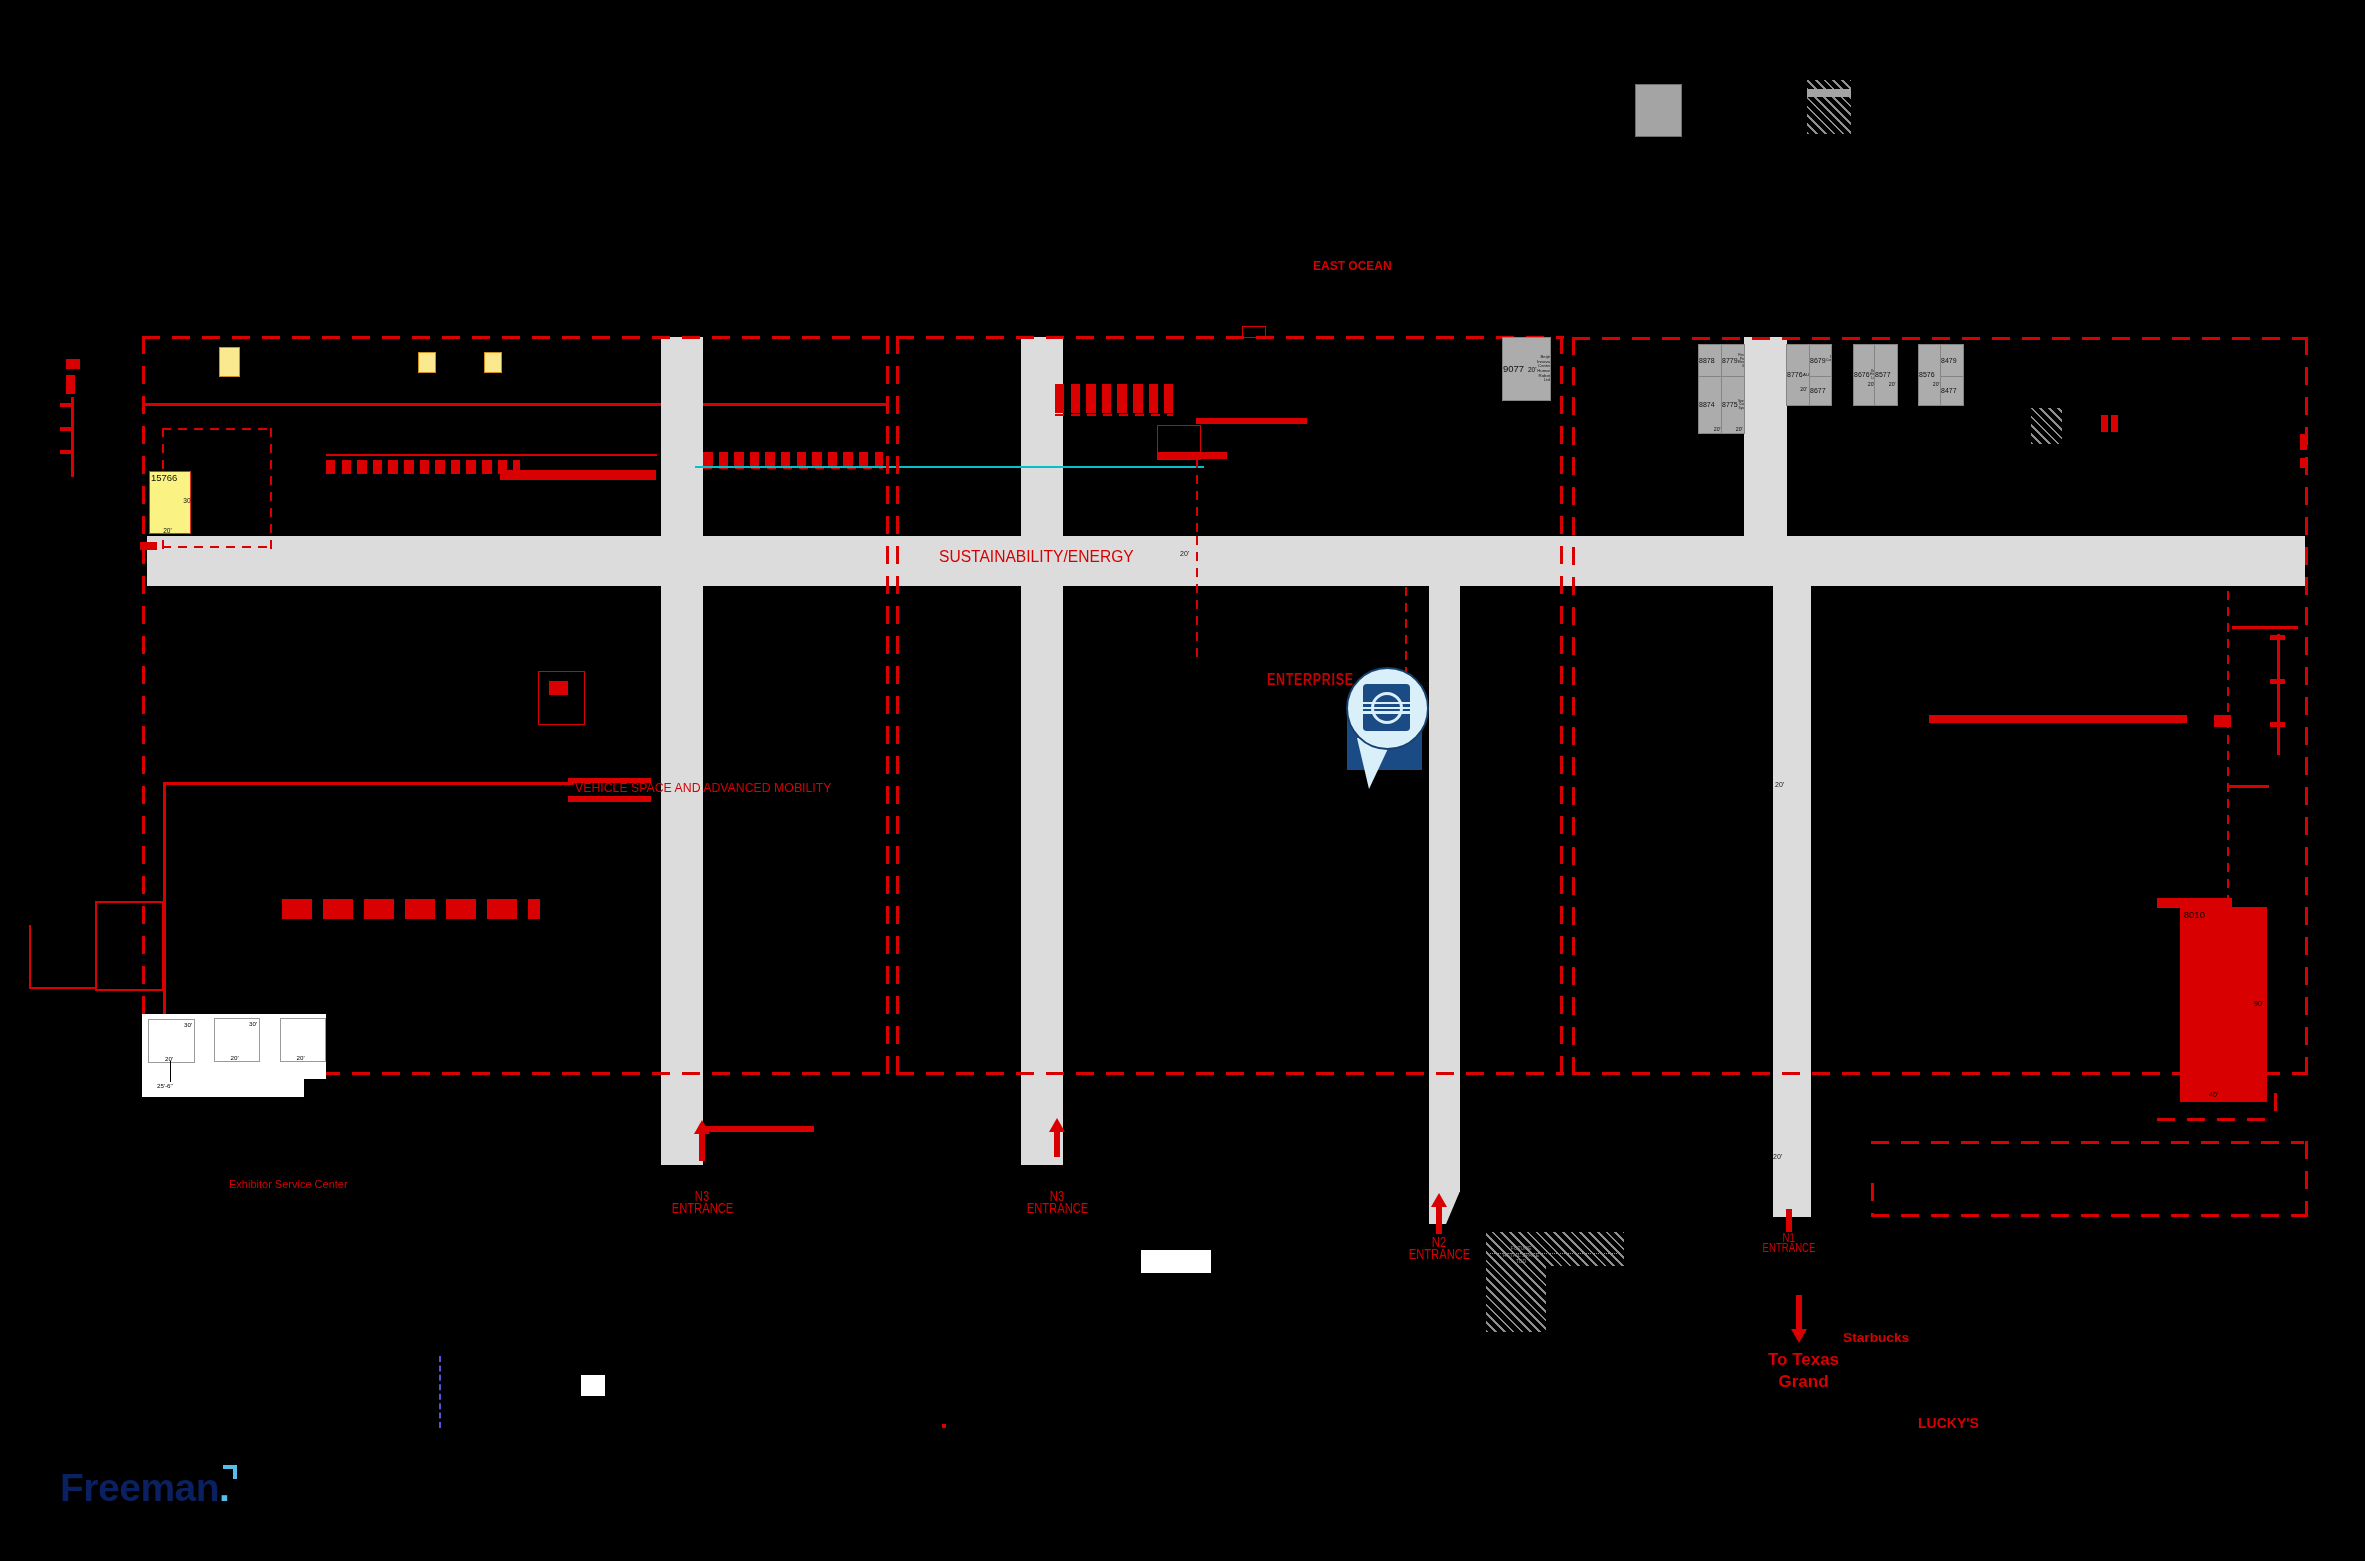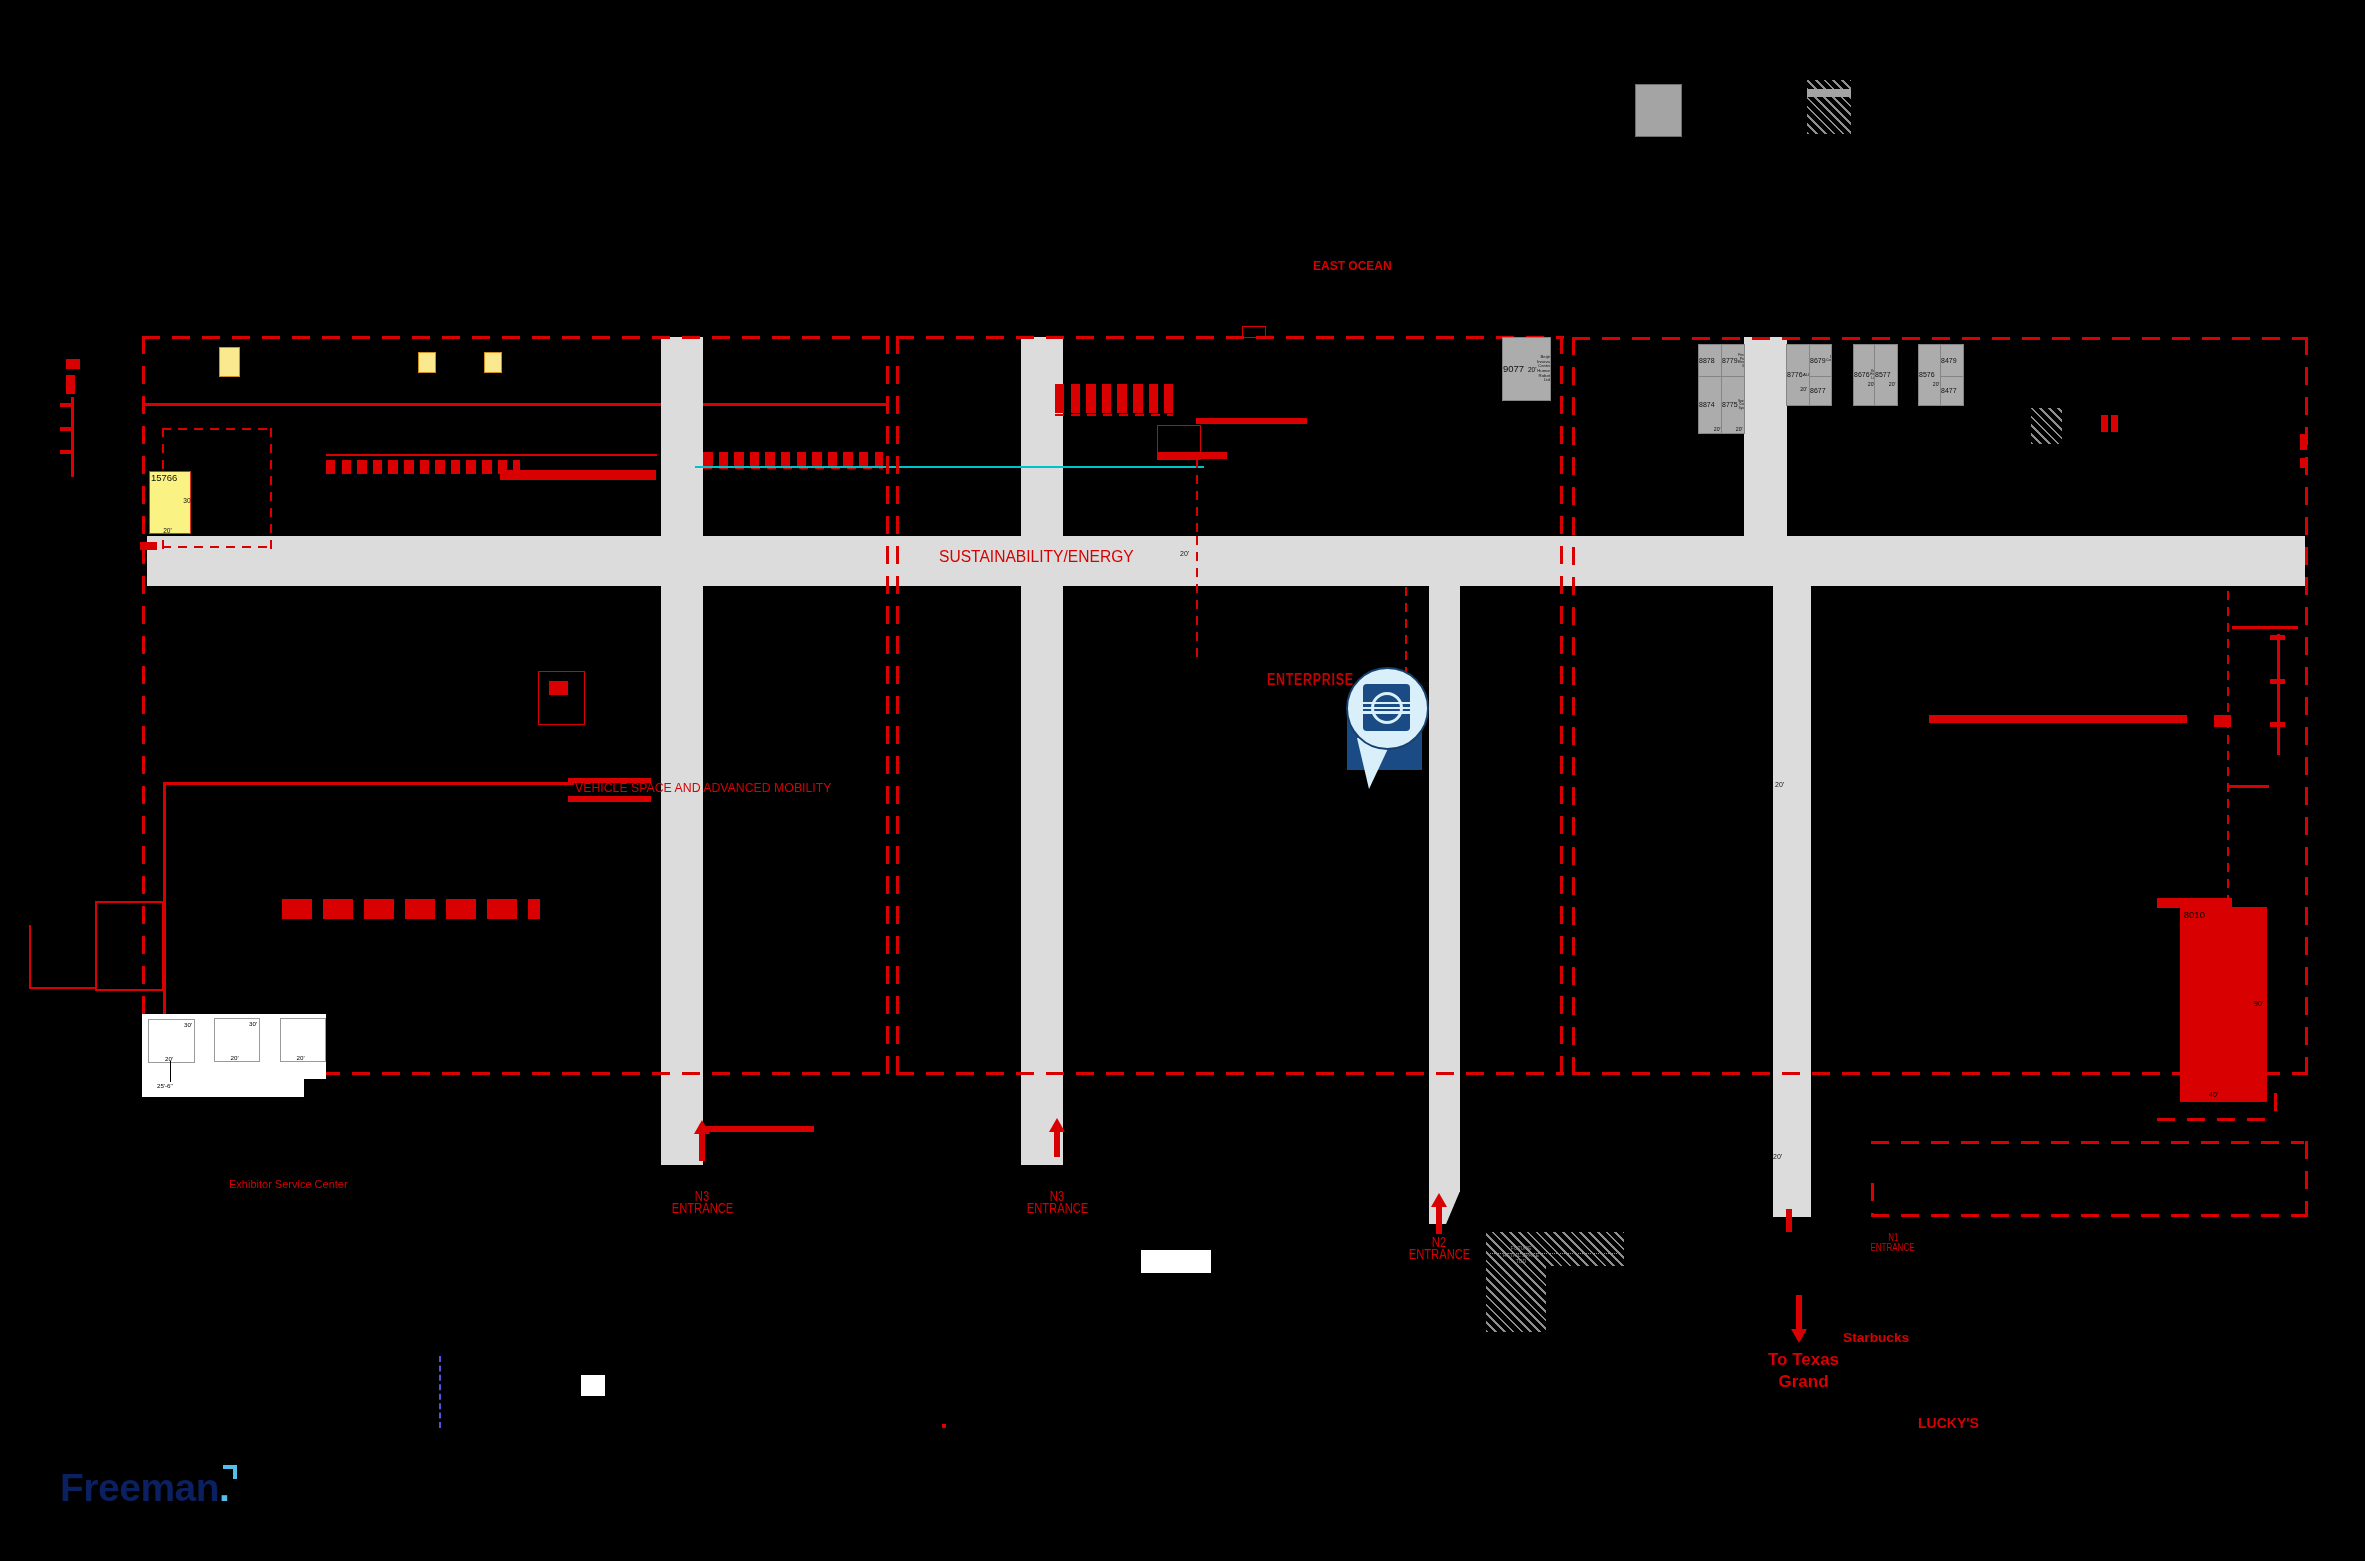--- a/index.html
+++ b/index.html
@@ -263,21 +263,21 @@
   </div>
 
   <div class="arrow-up" style="left:1431px;top:1193px;"></div>
   <div class="arrow-bar" style="left:1436px;top:1206px;width:5.7px;height:28px;"></div>
   <div class="ent" style="left:1401px;top:1236px;width:76px;">
     <div class="condc">N2</div><br>
     <div class="condc">ENTRANCE</div>
   </div>
 
   <div class="arrow-bar" style="left:1786px;top:1209px;width:6.2px;height:23px;"></div>
-  <div class="ent" style="left:1855px;top:1233px;width:76px;font-size:10px;line-height:10.4px;">
+  <div class="ent" style="left:1751px;top:1233px;width:76px;font-size:12px;line-height:10.4px;">
     <div class="condc">N1</div><br>
     <div class="condc">ENTRANCE</div>
   </div>
 
   <div class="arrow-bar" style="left:1796px;top:1295px;width:6.2px;height:34px;"></div>
   <div class="arrow-dn" style="left:1791px;top:1329px;"></div>
   <div class="redtxt" style="left:1756px;top:1349px;width:95px;text-align:center;font-size:17px;line-height:22px;font-weight:700;">
     <div>To Texas</div>
     <div>Grand</div>
   </div>

